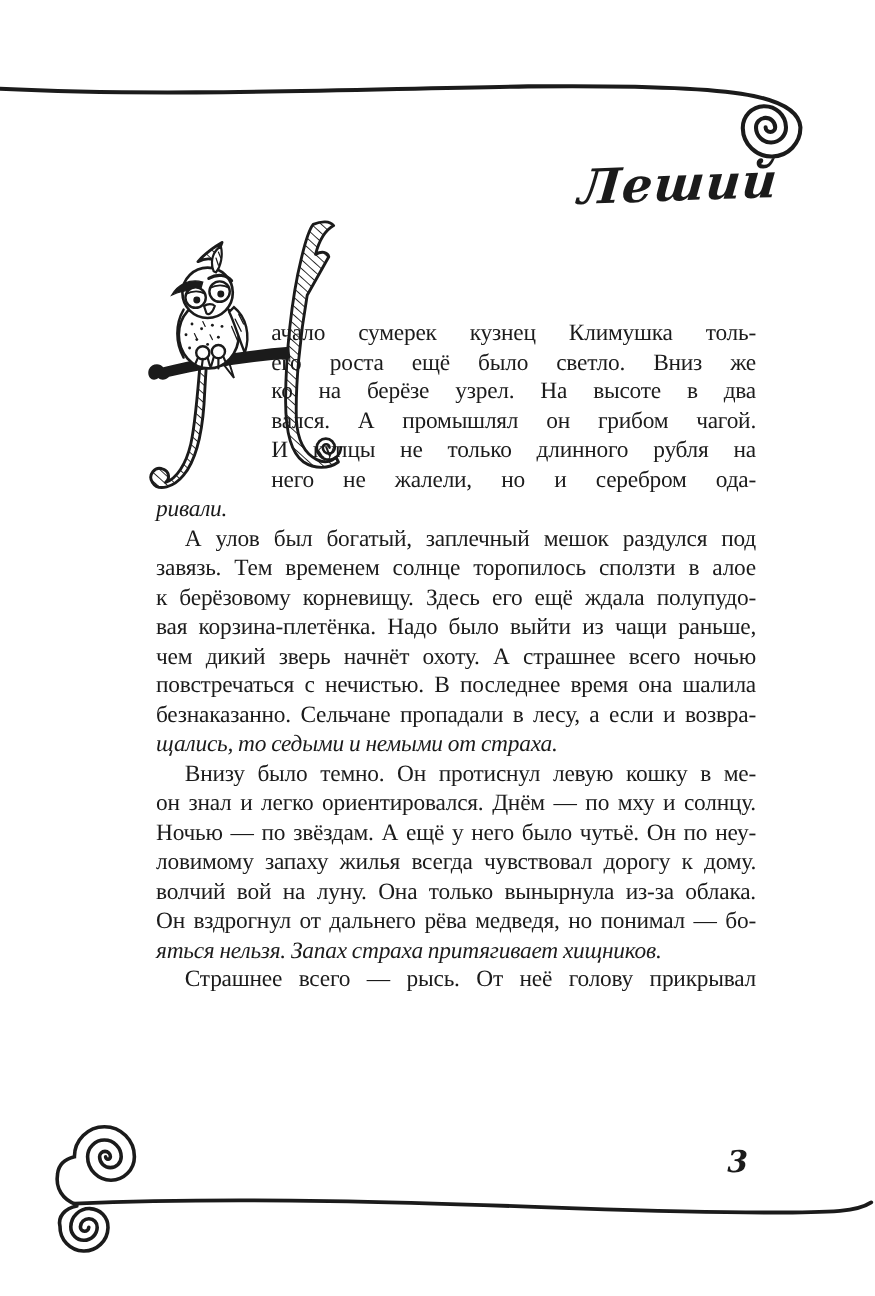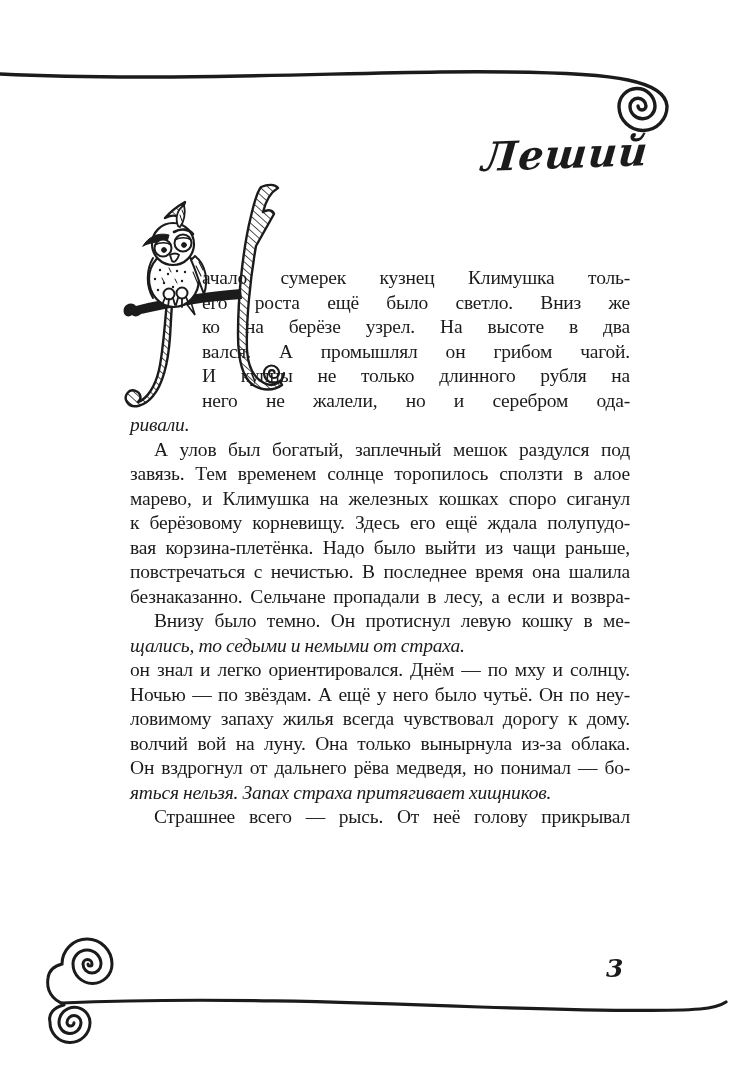--- a/index.html
+++ b/index.html
@@ -45,21 +45,21 @@
     letter-spacing: -0.2px;
     word-spacing: -0.5px;
   }
   .line {
     text-align: justify;
     text-align-last: justify;
     height: 24.5px;
     overflow: visible;
     white-space: nowrap0; 
   }
-  .line.wrapped { margin-left: 72px; }
+  .line.wrapped { margin-left: 96px; }
   .line.indented { text-indent: 24px; }
   .line.endline { text-align-last: left; font-style: italic; }
   .pageno {
     position: absolute;
     left: 606px;
     top: 956px;
     font-family: "DejaVu Serif", serif;
     font-style: italic;
     font-weight: 600;
     font-size: 25px;
@@ -154,27 +154,27 @@
   <div class="text-block">
       <div class="line wrapped">ачало сумерек кузнец Климушка толь-</div>
       <div class="line wrapped">его роста ещё было светло. Вниз же</div>
       <div class="line wrapped">ко на берёзе узрел. На высоте в два</div>
       <div class="line wrapped">вался. А промышлял он грибом чагой.</div>
       <div class="line wrapped">И купцы не только длинного рубля на</div>
       <div class="line wrapped">него не жалели, но и серебром ода-</div>
       <div class="line endline">ривали.</div>
       <div class="line indented">А улов был богатый, заплечный мешок раздулся под</div>
       <div class="line">завязь. Тем временем солнце торопилось сползти в алое</div>
-      <div class="line">марево, и Климушка на железных кошках споро сиганул</div>
       <div class="line">к берёзовому корневищу. Здесь его ещё ждала полупудо-</div>
       <div class="line">вая корзина-плетёнка. Надо было выйти из чащи раньше,</div>
+      <div class="line">чем дикий зверь начнёт охоту. А страшнее всего ночью</div>
       <div class="line">повстречаться с нечистью. В последнее время она шалила</div>
       <div class="line">безнаказанно. Сельчане пропадали в лесу, а если и возвра-</div>
+      <div class="line endline">щались, то седыми и немыми от страха.</div>
       <div class="line indented">Внизу было темно. Он протиснул левую кошку в ме-</div>
-      <div class="line endline">щались, то седыми и немыми от страха.</div>
       <div class="line">он знал и легко ориентировался. Днём — по мху и солнцу.</div>
       <div class="line">Ночью — по звёздам. А ещё у него было чутьё. Он по неу-</div>
       <div class="line">ловимому запаху жилья всегда чувствовал дорогу к дому.</div>
       <div class="line">волчий вой на луну. Она только вынырнула из-за облака.</div>
       <div class="line">Он вздрогнул от дальнего рёва медведя, но понимал — бо-</div>
       <div class="line endline">яться нельзя. Запах страха притягивает хищников.</div>
       <div class="line indented">Страшнее всего — рысь. От неё голову прикрывал</div>
     </div>
 
   <div class="pageno">3</div>

